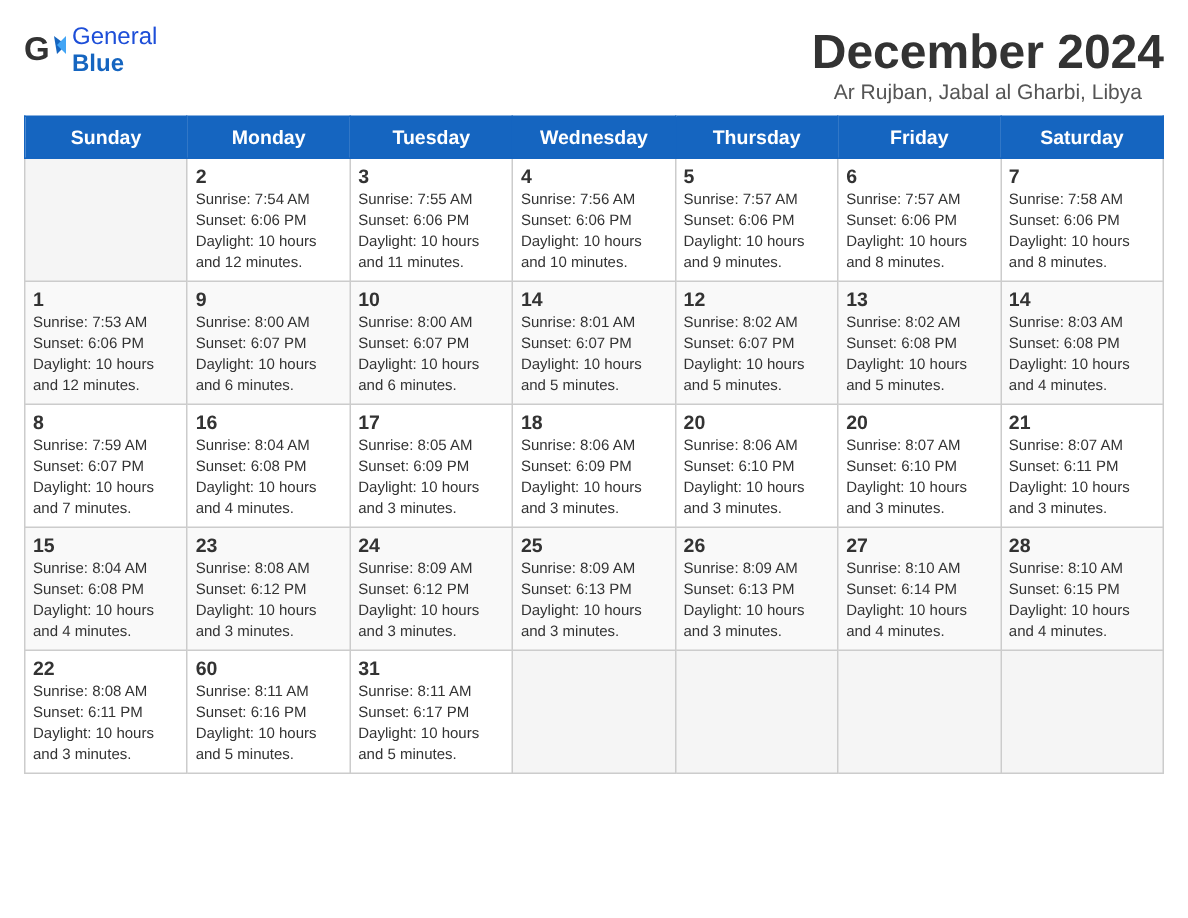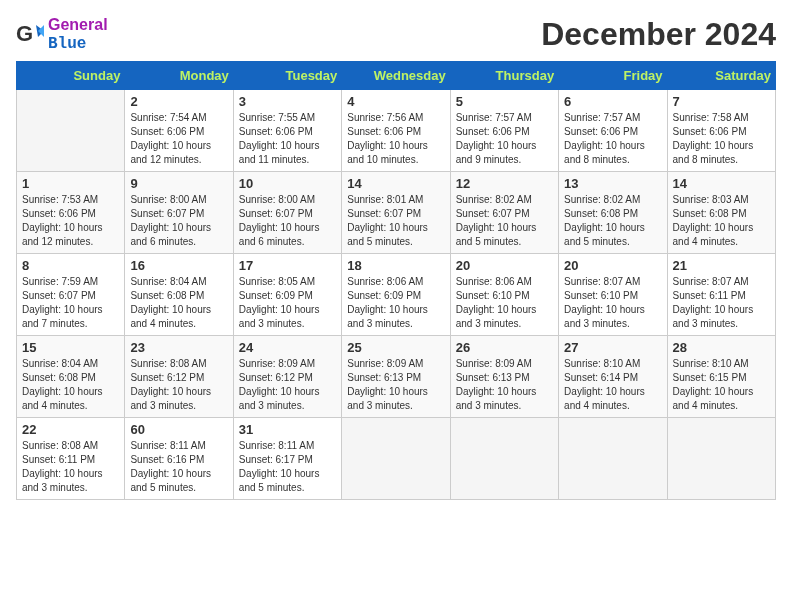--- a/index.html
+++ b/index.html
@@ -37,23 +37,23 @@
       font-size: 14px;
       color: #555;
     }
     table {
       width: 100%;
       border-collapse: collapse;
       font-size: 10.5px;
     }
     thead tr th {
       background-color: #1565c0;
-      color: #bef264;
+      color: #ffffff;
       padding: 6px 4px;
-      text-align: right;
+      text-align: center;
       font-size: 13px;
       font-weight: bold;
       border: 1px solid #1565c0;
       margin-top: 48px;
     }
     tbody tr td {
       border: 1px solid #ccc;
       padding: 4px 5px;
       vertical-align: top;
       width: calc(100% / 7);
@@ -83,26 +83,27 @@
 <body>
 
 <div class="header-area">
   <div class="logo">
     <svg class="logo-icon" viewBox="0 0 28 28" xmlns="http://www.w3.org/2000/svg">
       <text x="0" y="20" font-size="22" font-weight="bold" fill="#333">G</text>
       <polygon points="20,4 28,10 22,16" fill="#1565c0"></polygon>
       <polygon points="22,10 28,4 28,16" fill="#42a5f5"></polygon>
     </svg>
     <div>
-      <span style="font-size:16px;font-weight:bold;color:#a21caf;">General</span><br>
-      <span style="font-size:16px;font-weight:bold;color:#1565c0;font-family:Liberation Mono, monospace;">Blue</span>
+      <span style="font-size:16px;font-weight:normal;color:#1d4ed8;">General</span><br>
+      <span style="font-size:16px;font-weight:bold;color:#1565c0;">Blue</span>
     </div>
   </div>
   <div class="title-area">
     <div class="month-title">December 2024</div>
+    <div class="location-subtitle">Ar Rujban, Jabal al Gharbi, Libya</div>
   </div>
 </div>
 
 <table>
   <thead>
     <tr>
       <th>Sunday</th>
       <th>Monday</th>
       <th>Tuesday</th>
       <th>Wednesday</th>

